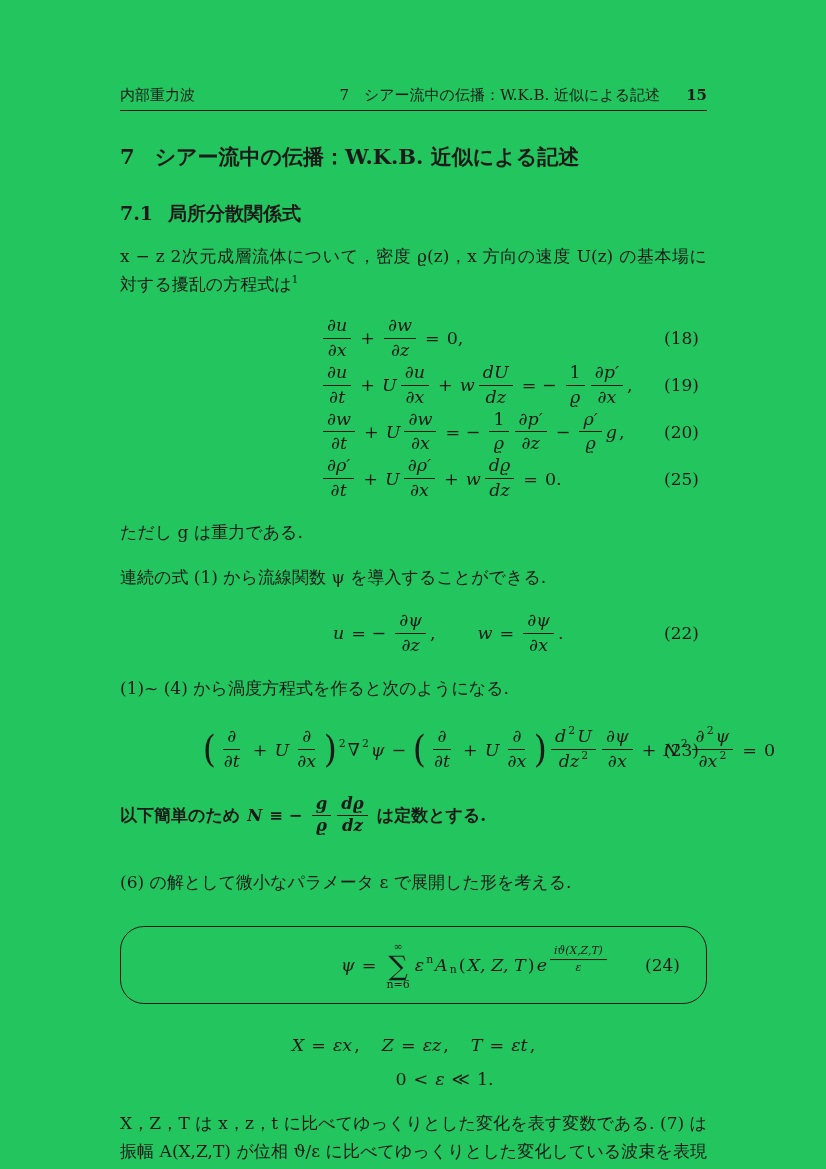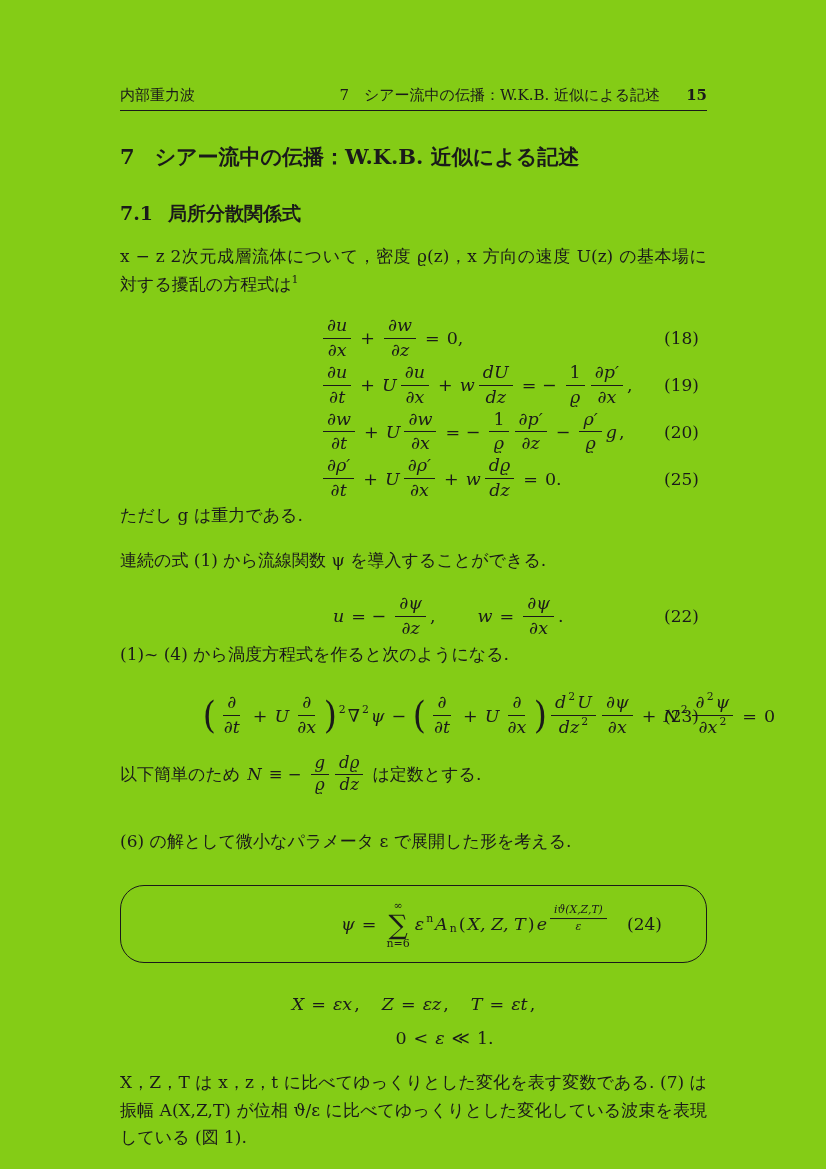--- a/index.html
+++ b/index.html
@@ -1,34 +1,34 @@
 <!DOCTYPE html>
 <html><head>
 <meta charset="utf-8">
 <style>
   html,body{margin:0;padding:0;background:#e8e8e8;}
-  .page{position:relative;width:826px;height:1169px;margin:0 auto;background:#84cc16;
+  .page{position:relative;width:826px;height:1169px;margin:0 auto;background:#22c55e;
         color:#1a1a1a;font-family:"DejaVu Serif",serif;overflow:hidden;}
   .content{position:absolute;left:120px;top:0;width:587px;}
 
   
   .hdr{margin-top:86px;display:flex;align-items:baseline;font-size:15px;}
   .hdr-left{flex:none;}
   .hdr-spacer{flex:1;}
   .hdr-center{flex:none;margin-right:26px;}
   .hdr-num{flex:none;font-weight:bold;}
   .hdr-rule{margin-top:5px;border-top:1px solid #1a1a1a;height:0;}
 
   
   .h1{margin-top:32px;display:flex;gap:20px;font-size:21px;font-weight:bold;align-items:baseline;}
   .h2{margin-top:30px;display:flex;gap:15px;font-size:19px;font-weight:bold;align-items:baseline;}
 
   
   .para{margin-top:16px;font-size:17px;line-height:1.62;text-align:justify;}
-  .para.tight{margin-top:0;}
+  .para.tight{margin-top:17px;}
   sup.fnmark{font-size:11px;}
 
   
   .mathrow{position:relative;display:flex;align-items:center;min-height:45px;font-size:17.5px;}
   .eqmath{display:inline-flex;align-items:center;flex-wrap:nowrap;white-space:nowrap;}
   .eqnum{position:absolute;right:8px;top:50%;transform:translateY(-50%);font-size:17px;}
   .mi{font-style:italic;margin:0 1px;}
   .mo{margin:0 6px;}
   .mp{margin:0 1px;}
   .mfrac{display:inline-flex;flex-direction:column;align-items:center;margin:0 3px;}
@@ -52,21 +52,21 @@
   .eqgroup{margin-top:10px;}
 
   
   .inline-line{margin-top:14px;font-size:17px;display:flex;align-items:center;min-height:42px;}
   .imath{display:inline-flex;align-items:center;margin:0 6px;font-size:16.5px;}
   .imath .mnum,.imath .mden{line-height:1.15;}
 
   
   .eqbox{margin-top:30px;border:1.2px solid #1a1a1a;border-radius:24px;padding:12px 14px;position:relative;}
   .eqbox .mathrow{min-height:52px;}
-  .eqbox .eqnum{right:30px;}
+  .eqbox .eqnum{right:12px;}
 
   
   .centerrow{display:flex;justify-content:center;align-items:center;font-size:17.5px;min-height:34px;}
   .slowdefs{margin-top:24px;}
   .epsrange{margin-top:0;padding-left:62px;}
 </style>
 </head>
 <body>
 
 <div class="page">
@@ -370,21 +370,21 @@
               <span class="mi">∂x</span>
               <span class="msup">2</span>
             </span>
           </span>
           <span class="mo">=</span>
           <span class="mp">0</span>
         </span>
       <span class="eqnum">(23)</span>
     </div>
 
-    <div class="inline-line" style="margin-top:8px;">
+    <div class="inline-line" style="margin-top:15px;font-weight:bold;">
       <span>以下簡単のため</span>
       <span class="imath">
           <span class="mi">N</span>
           <span class="mo">≡ −</span>
           <span class="mfrac">
             <span class="mnum">
               <span class="mi">g</span>
             </span>
             <span class="mden">
               <span class="mi">ϱ</span>

